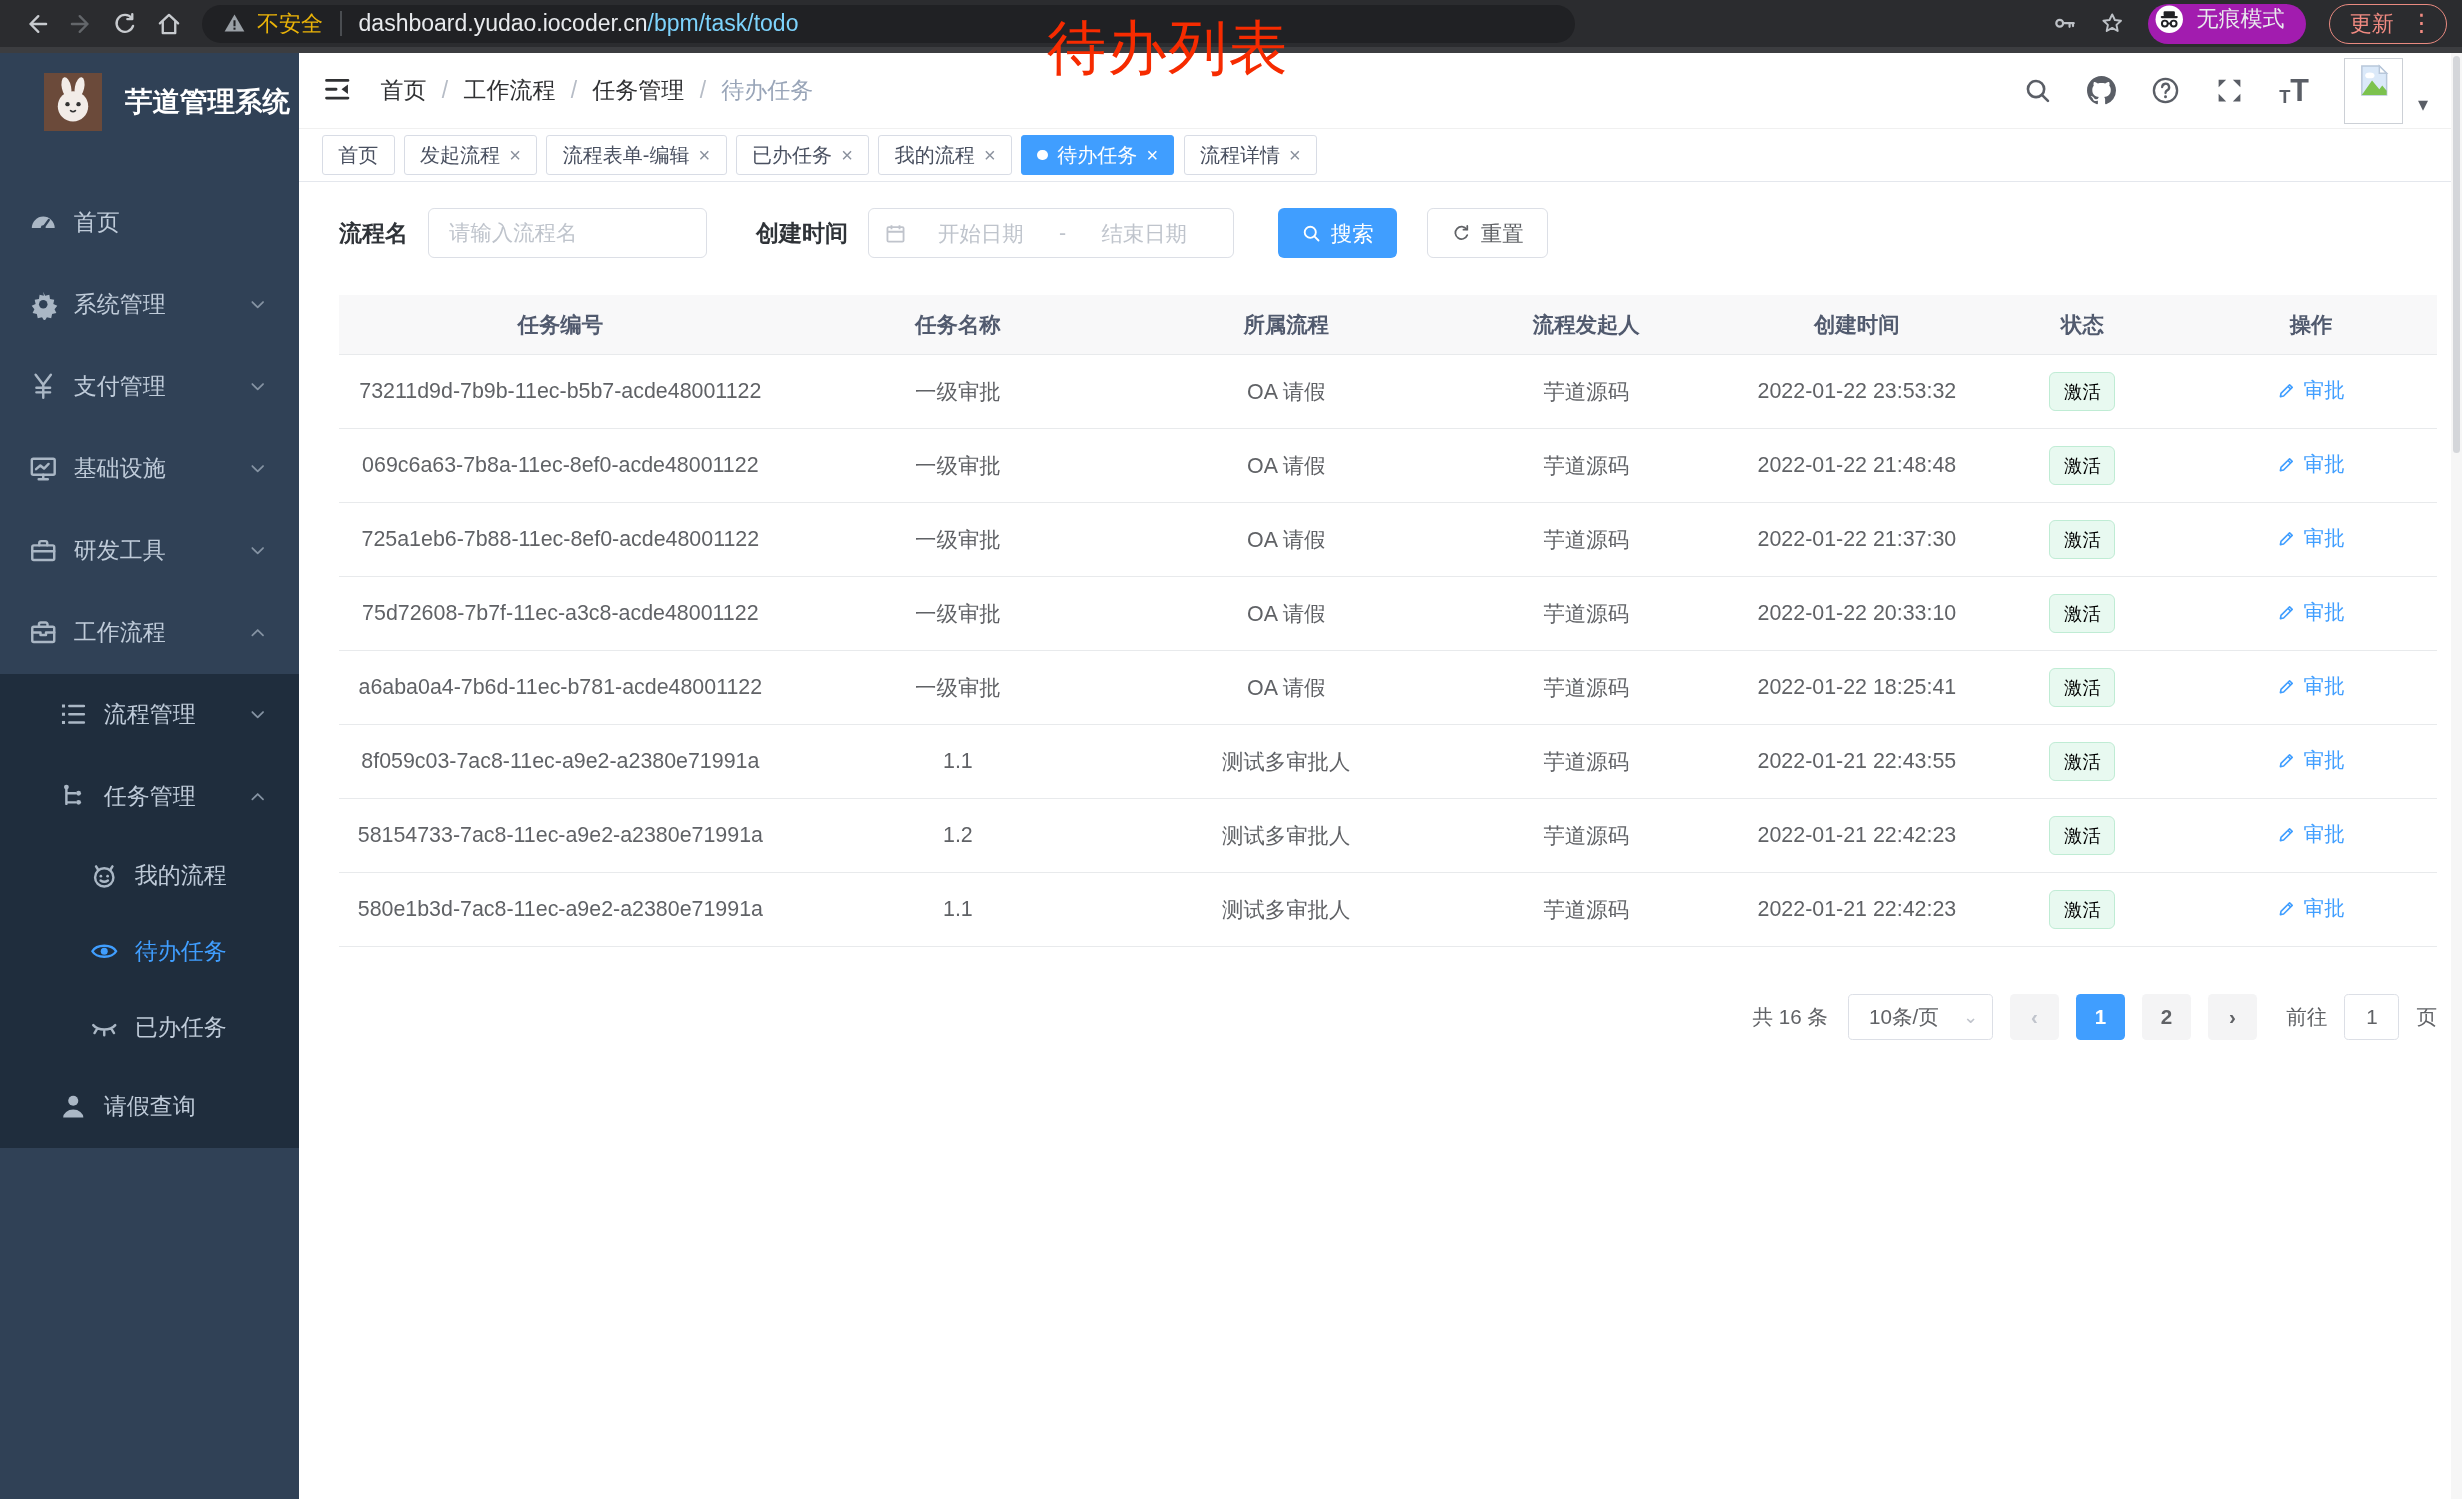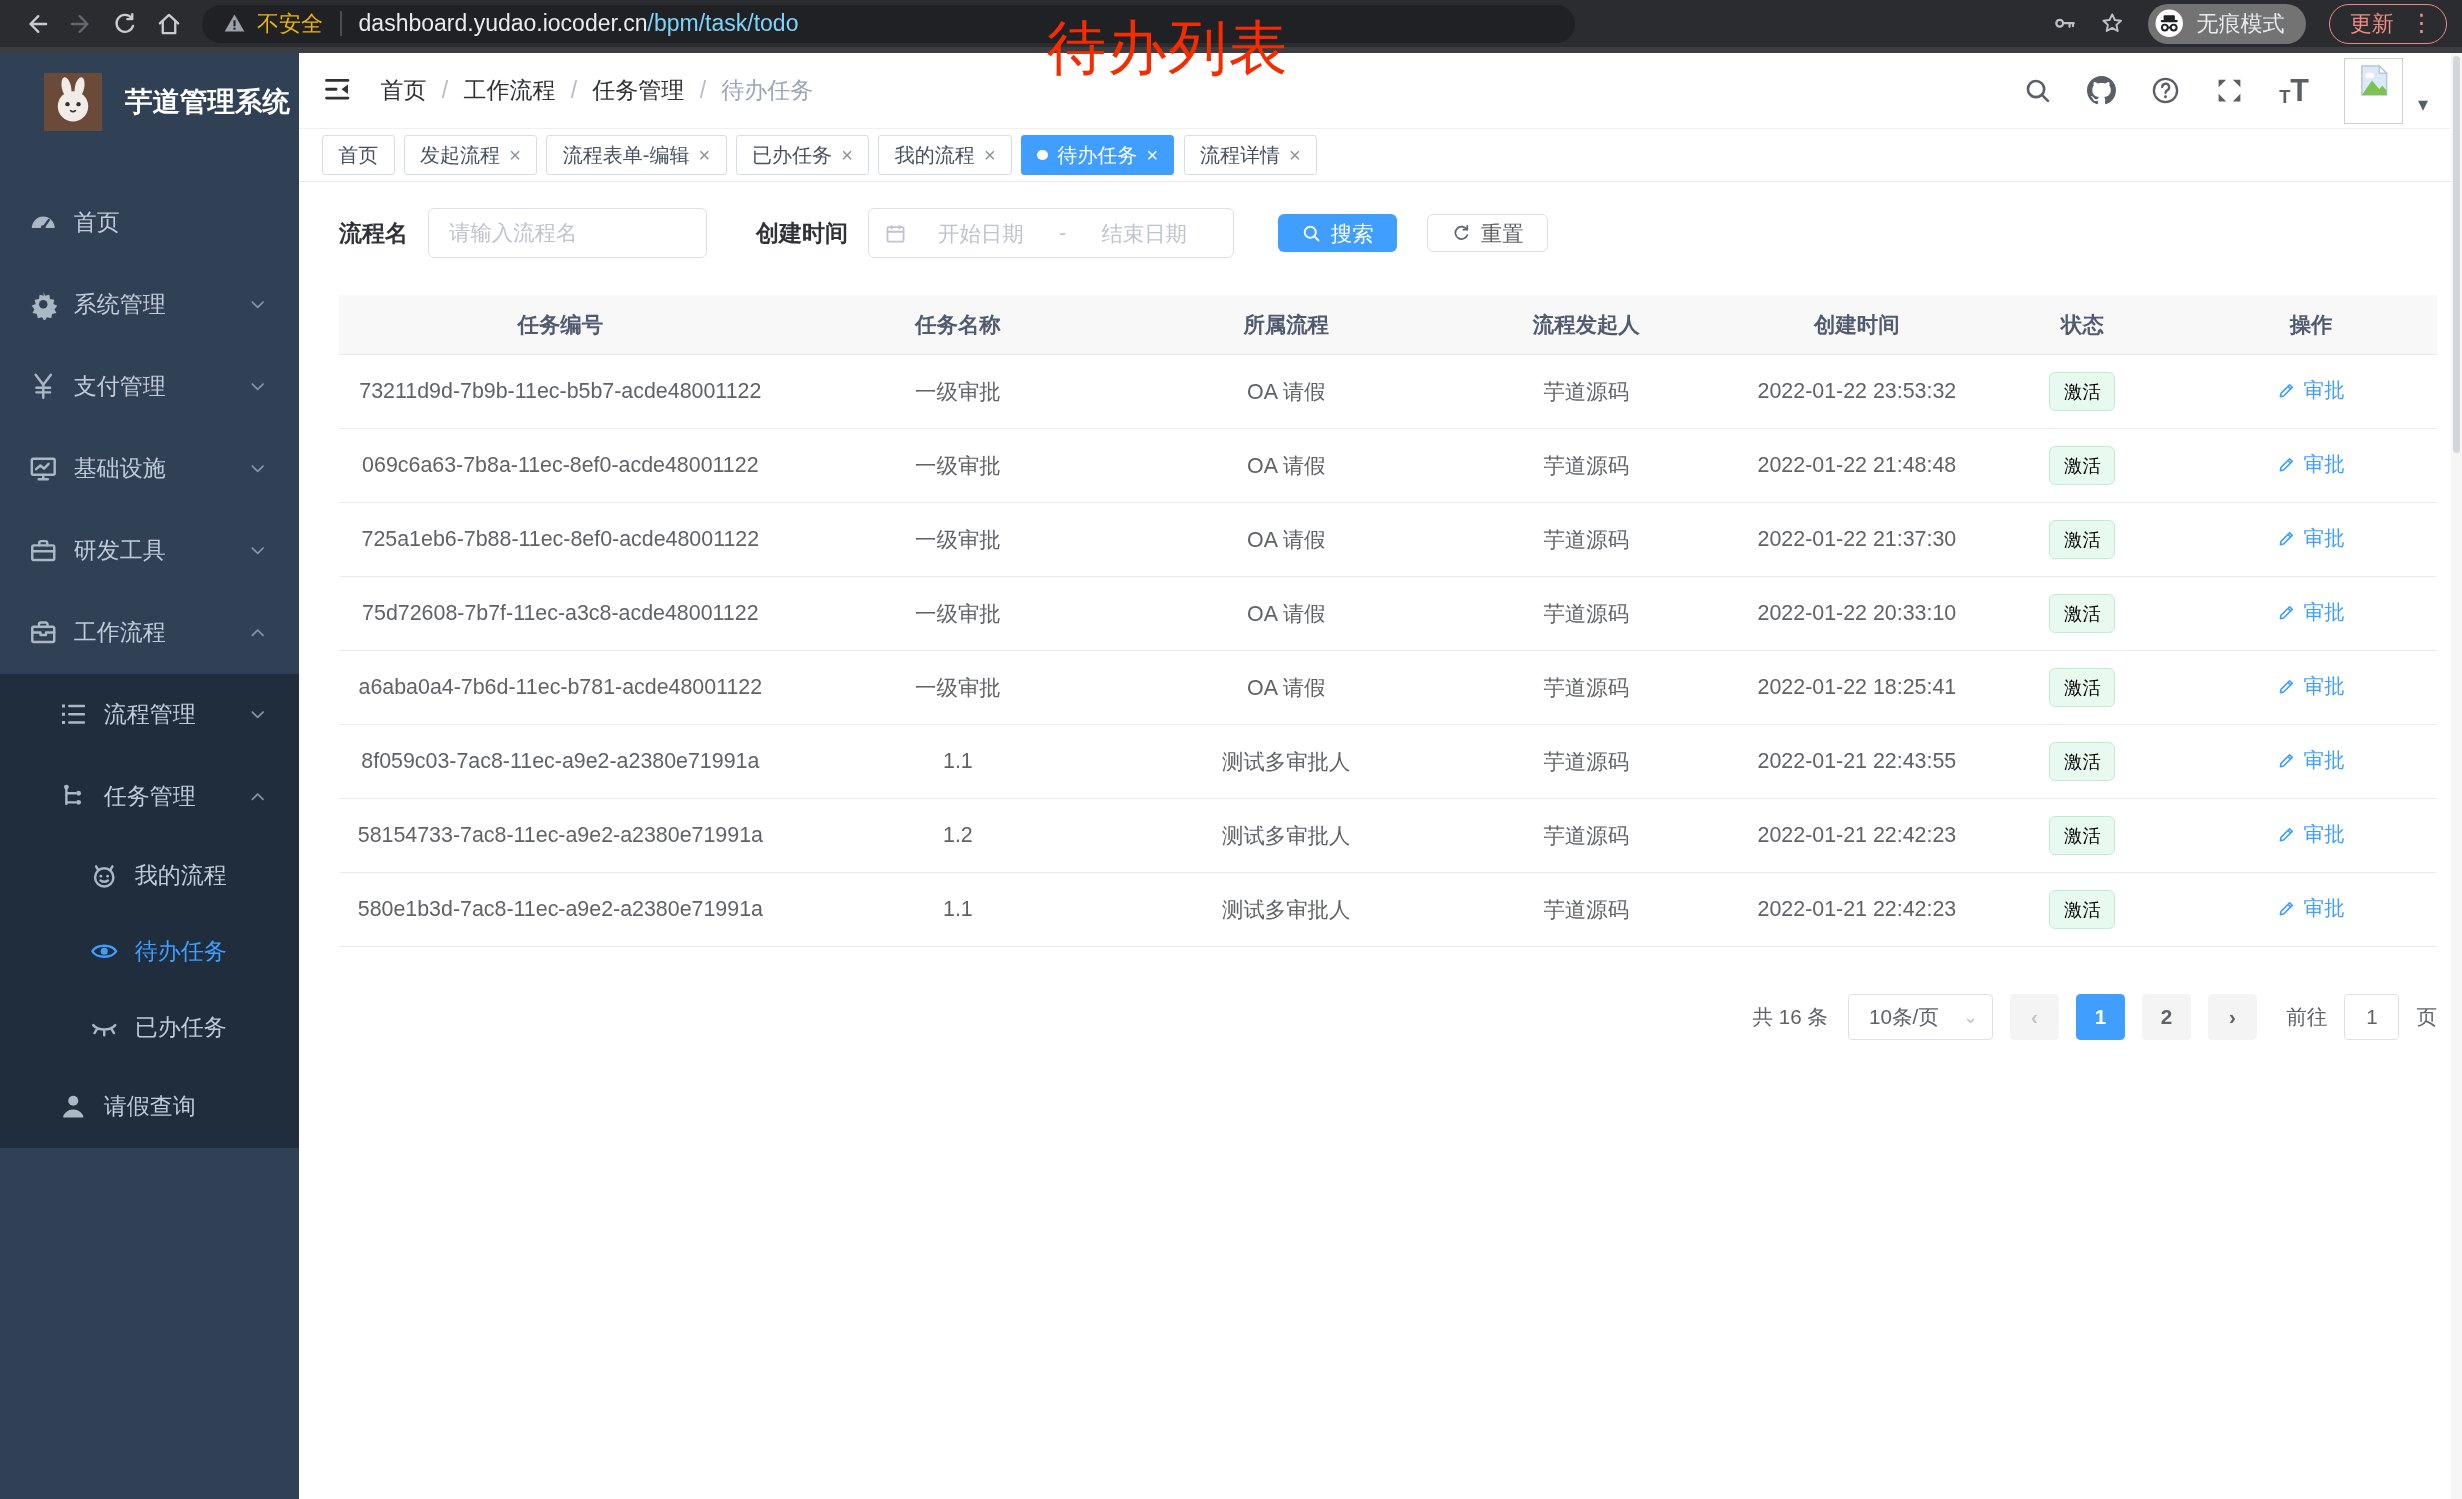--- a/index.html
+++ b/index.html
@@ -16,21 +16,21 @@
   .nav-btn svg { width: 26px; height: 26px; }
   .nav-btn.fwd { color: #63666a; }
   .omnibox { width: 1373px; height: 38px; background: #202124; border-radius: 19px; margin: 0 18.3px 0 10.7px; display: flex; align-items: center; padding: 0 21.4px; }
   .secure { display: flex; align-items: center; gap: 10.7px; color: #eab308; font-size: 22px; }
   .secure svg { width: 23px; height: 23px; color: #9aa0a6; }
   .ob-div { width: 1.5px; height: 24.4px; background: #4a4d51; margin: 0 17px; }
   .url { font-size: 23px; color: #e8eaed; white-space: nowrap; }
   .url .path { color: #7dd3fc; }
   .browser-right { margin-left: auto; display: flex; align-items: center; gap: 23px; }
   .tb-icon { color: #bdc1c6; } .tb-icon svg { width: 24.4px; height: 24.4px; }
-  .chip { height: 40px; background: #737373; border-radius: 20px; display: flex; align-items: center; gap: 12.2px; padding: 0 21.4px 0 6.1px; color: #e8eaed; font-size: 22px; }
+  .chip { height: 40px; background: #a21caf; border-radius: 20px; display: flex; gap: 12.2px; padding: 0 21.4px 0 6.1px; color: #e8eaed; font-size: 22px; }
   .chip svg { width: 30.5px; height: 30.5px; }
   .update-pill { height: 40px; border: 1.5px solid #e98a80; border-radius: 20px; display: flex; align-items: center; gap: 15.3px; padding: 0 12.2px 0 20px; color: #f28b82; font-size: 22px; }
   .update-pill .dots { font-size: 24.4px; line-height: 1; }
   .browser-strip { height: 6.1px; background: #3c3d40; }
 
   
   .annotation { position: absolute; left: 1047px; top: 9.2px; font-size: 59px; color: #f62b00; font-weight: 500; letter-spacing: 1.5px; z-index: 99; white-space: nowrap; }
 
   
   .app { display: flex; height: 1446px; }
@@ -80,21 +80,21 @@
   .content { flex: 1; padding: 26px 25px 0 40px; }
   .filter-row { display: flex; align-items: center; margin-bottom: 37px; }
   .f-label { font-size: 23px; color: #2f3338; font-weight: 700; margin-right: 20px; white-space: nowrap; }
   .f-label.second { margin-left: 49px; }
   .text-input { width: 279px; height: 50px; border: 1.5px solid #dcdfe6; border-radius: 6.1px; padding: 0 20px; font-size: 21.4px; color: #606266; outline: none; font-family: inherit; }
   .text-input::placeholder { color: #bfc4cc; }
   .date-input { width: 366px; height: 50px; border: 1.5px solid #dcdfe6; border-radius: 6.1px; display: flex; align-items: center; padding: 0 15.3px; color: #bfc4cc; font-size: 21.4px; cursor: text; }
   .date-input svg { width: 23px; height: 23px; color: #c0c4cc; flex-shrink: 0; }
   .date-ph { flex: 1; text-align: center; }
   .date-sep { padding: 0 4.6px; color: #bfc4cc; }
-  .btn { height: 38px; border-radius: 6.1px; font-size: 21.4px; display: inline-flex; align-items: center; gap: 9.2px; padding: 0 23px; cursor: pointer; border: none; font-family: inherit; }
+  .btn { height: 50px; border-radius: 6.1px; font-size: 21.4px; display: inline-flex; align-items: center; gap: 9.2px; padding: 0 23px; cursor: pointer; border: none; font-family: inherit; }
   .btn svg { width: 20.6px; height: 20.6px; }
   .btn-primary { background: #409eff; color: #fff; margin-left: 44px; }
   .btn-plain { background: #fff; border: 1.5px solid #dcdfe6; color: #606266; margin-left: 30.5px; }
 
   table { width: 100%; border-collapse: collapse; table-layout: fixed; }
   thead th { background: #f8f8f9; height: 59px; font-size: 21.4px; color: #515a6e; font-weight: 700; text-align: center; border-bottom: 1.5px solid #e8eaec; }
   tbody td { height: 74px; font-size: 21.4px; color: #606266; text-align: center; border-bottom: 1.5px solid #e8eaec; white-space: nowrap; overflow: hidden; }
   .badge { display: inline-block; padding: 6.1px 13.7px; background: #e8f9f0; border: 1.5px solid #bfecd4; border-radius: 6.1px; color: #000000; font-size: 18.3px; }
   .action { color: #409eff; font-size: 20.6px; display: inline-flex; align-items: center; gap: 6.1px; cursor: pointer; }
   .action svg { width: 20px; height: 20px; }

